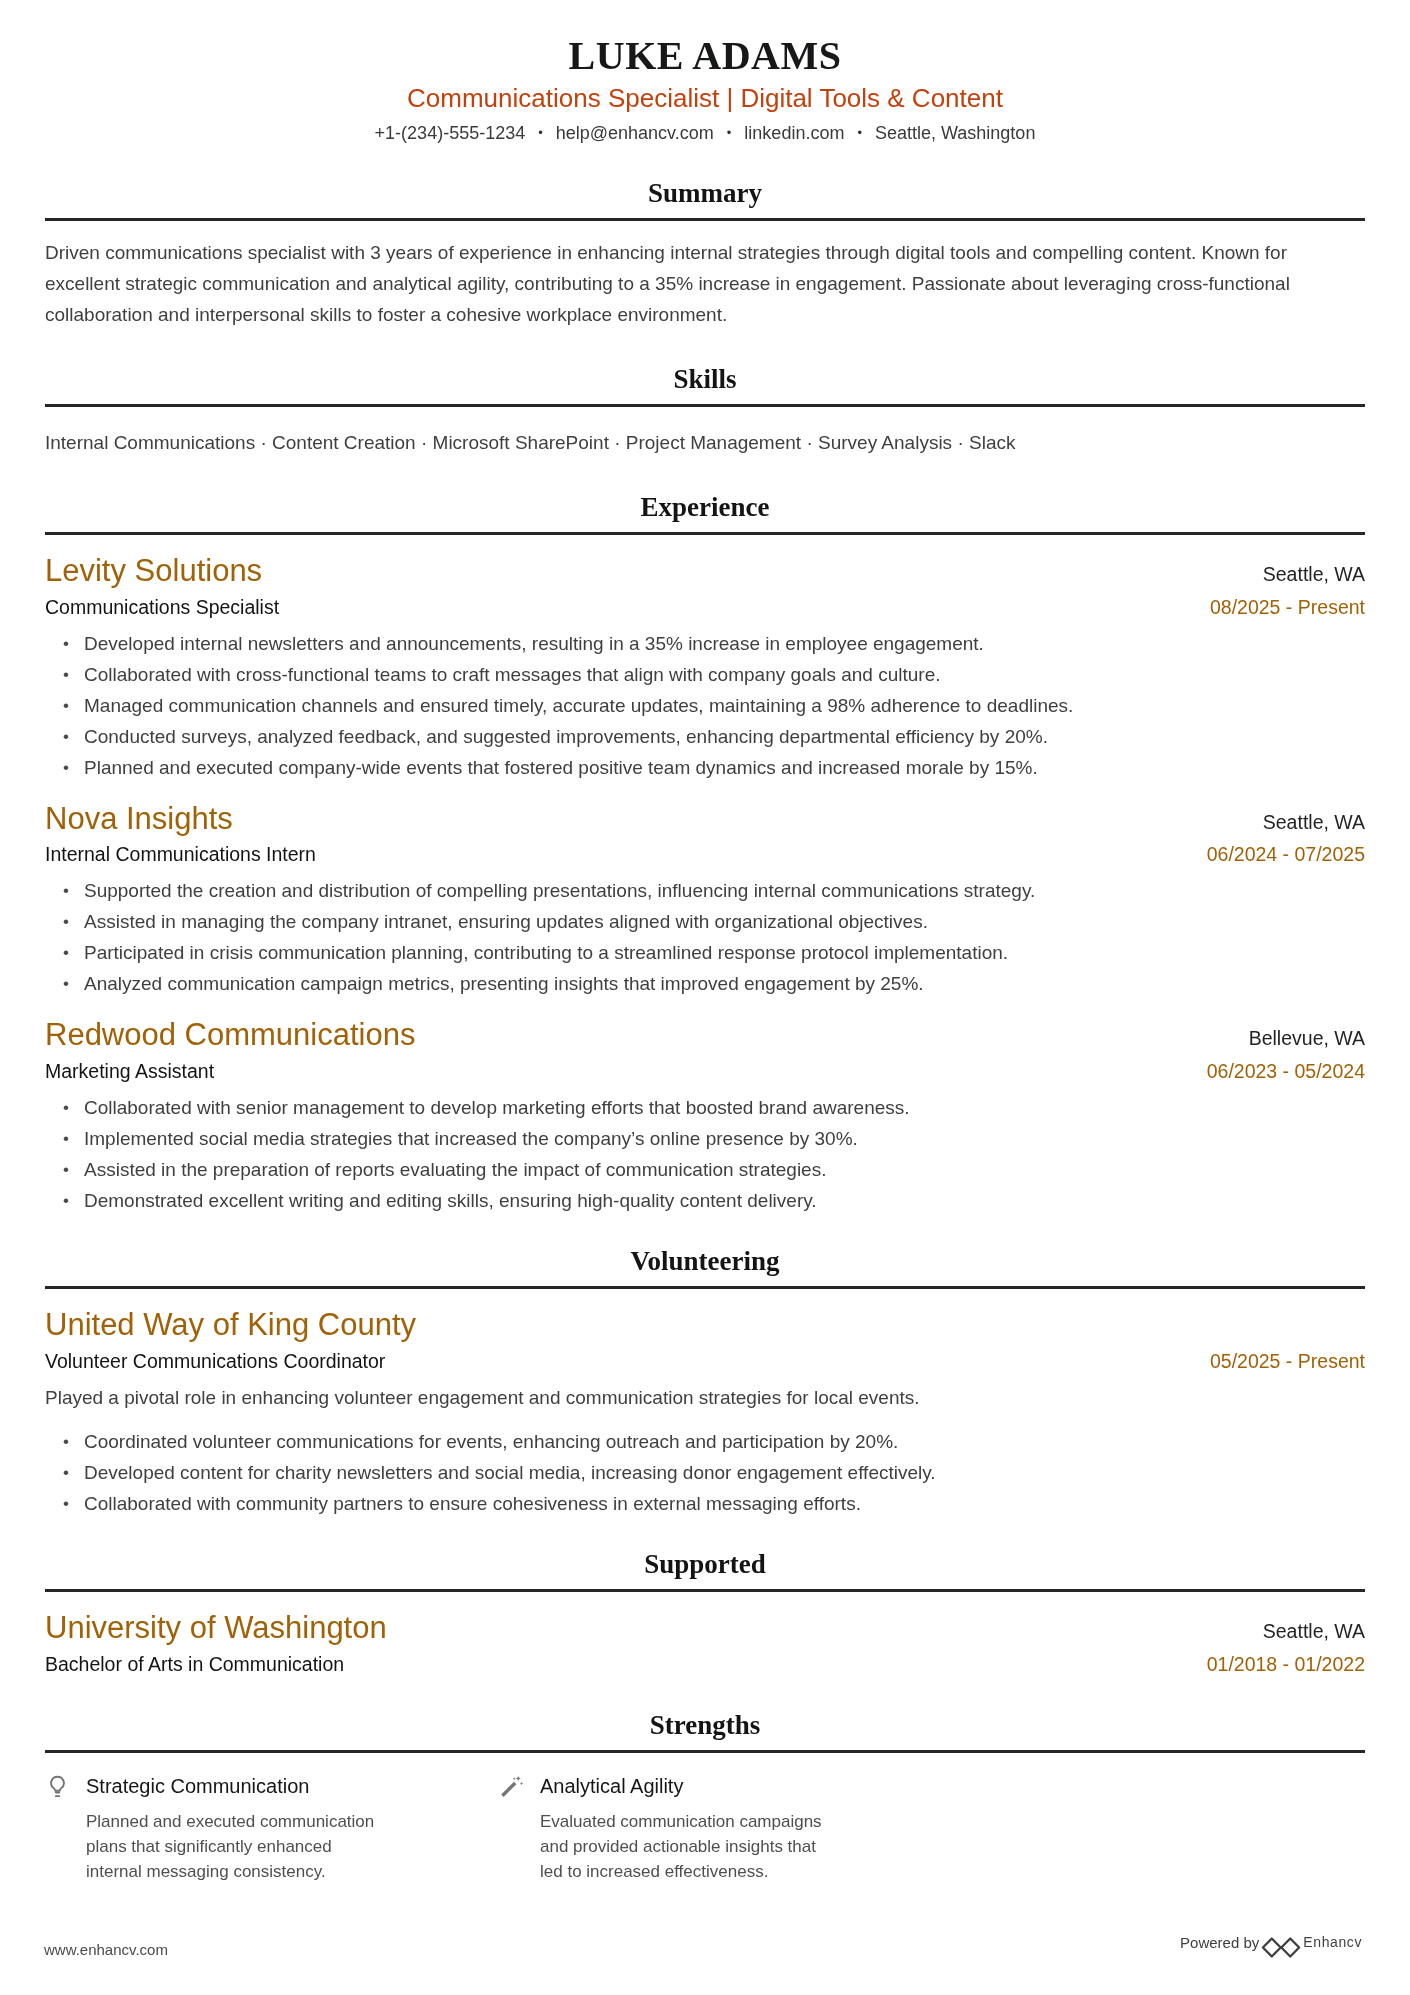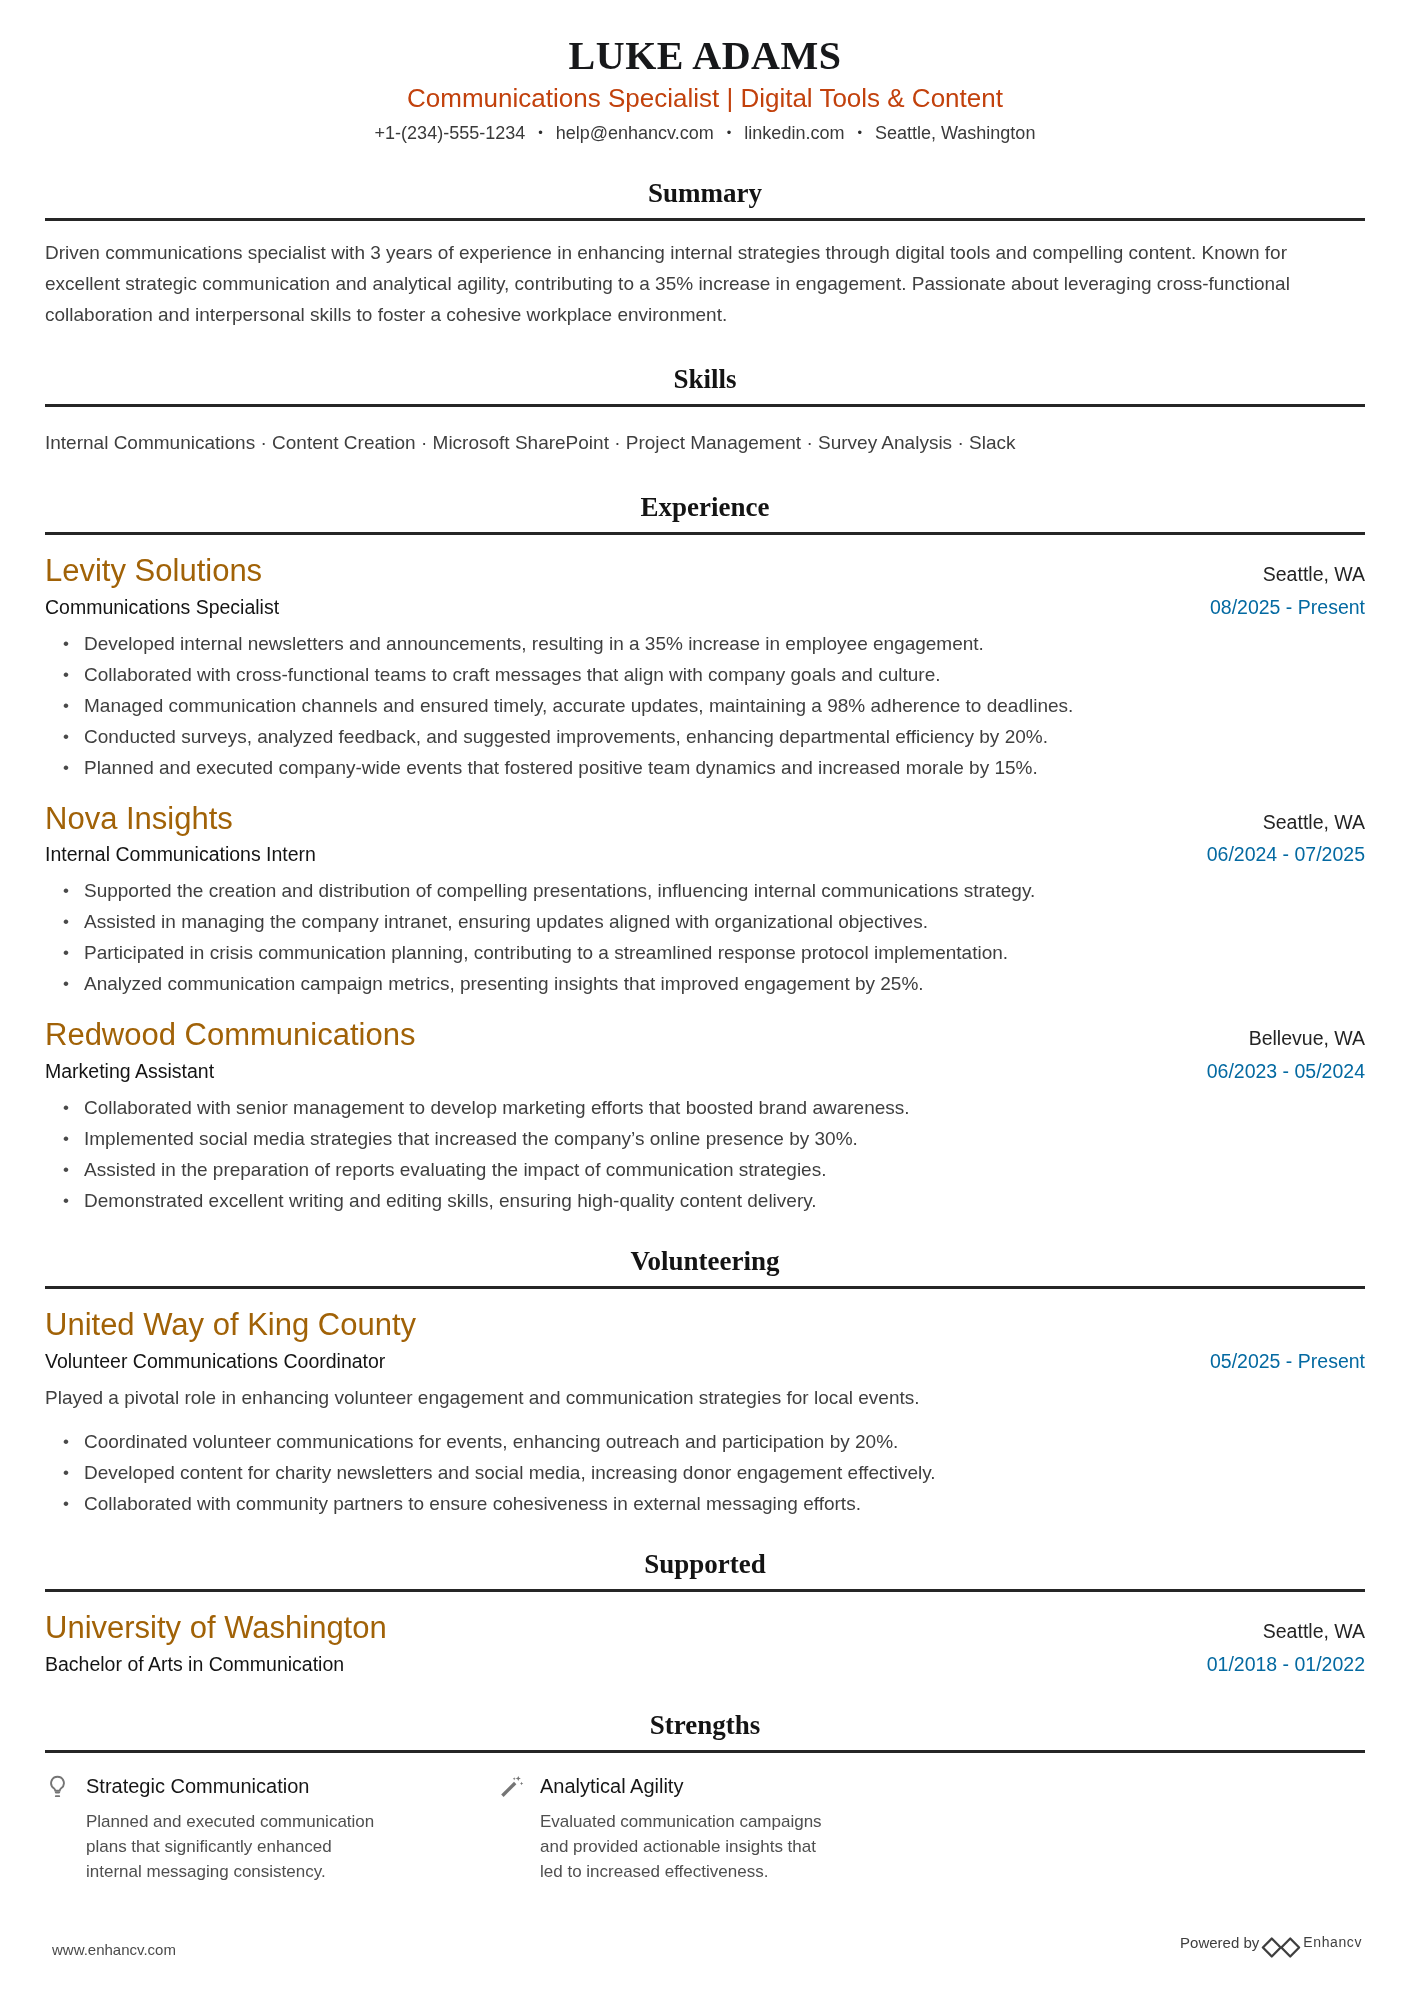--- a/index.html
+++ b/index.html
@@ -42,21 +42,21 @@
   .skills-line { margin-top:20px; }
 
   
   .entry { margin-top:17px; }
   .entry + .entry { margin-top:21px; }
   .entry-row { display:flex; justify-content:space-between; align-items:baseline; }
   .company { font-size:31px; line-height:1.25; color:#a16207; font-weight:400; }
   .location { font-size:19.5px; color:#242424; }
   .role-row { margin-top:5px;gap:14px; }
   .role { font-size:19.5px; color:#141414; }
-  .dates { font-size:19.5px; color:#0369a1; }
+  .dates { font-size:19.5px; color:#a16207; }
   .entry-desc { margin-top:12px; font-size:19px; line-height:26px; color:#3f3f3f; }
 
   ul.bullets { list-style:none; margin:13px 0 0 18px; padding:0; }
   ul.bullets li {
     position:relative; padding-left:21px; margin-top:8px;
     font-size:19px; line-height:23px; color:#3f3f3f;
   }
   ul.bullets li::before {
     content:"•"; position:absolute; left:0; top:0;
     color:#4a4a4a; font-size:17px;
@@ -67,21 +67,21 @@
     margin-top:20px;
     display:grid; grid-template-columns:repeat(3, 1fr); column-gap:42px;
   }
   .strength { display:flex; gap:15px; }
   .strength .icon-box { width:26px; height:26px; flex:none; padding-top:1px; }
   .strength h3 { margin:0; font-size:20px; font-weight:400; color:#161616; line-height:1.3; }
   .strength p { margin:10px 0 0; font-size:17px; line-height:25px; color:#4f4f4f; max-width:296px; }
 
   
   .footer {
-    position:absolute; left:52px; right:48px; bottom:30px;
+    position:absolute; left:44px; right:48px; bottom:30px;
     display:flex; justify-content:space-between; align-items:center;
   }
   .site { font-size:15px; color:#4a4a4a; text-decoration:none; }
   .powered { display:flex; align-items:flex-start; gap:0; }
   .powered-label { font-size:15px; color:#3d3d3d; }
   .brand { font-size:14px; color:#3f3f3f; letter-spacing:0.6px; }
 </style>
 </head>
 <body>
 

